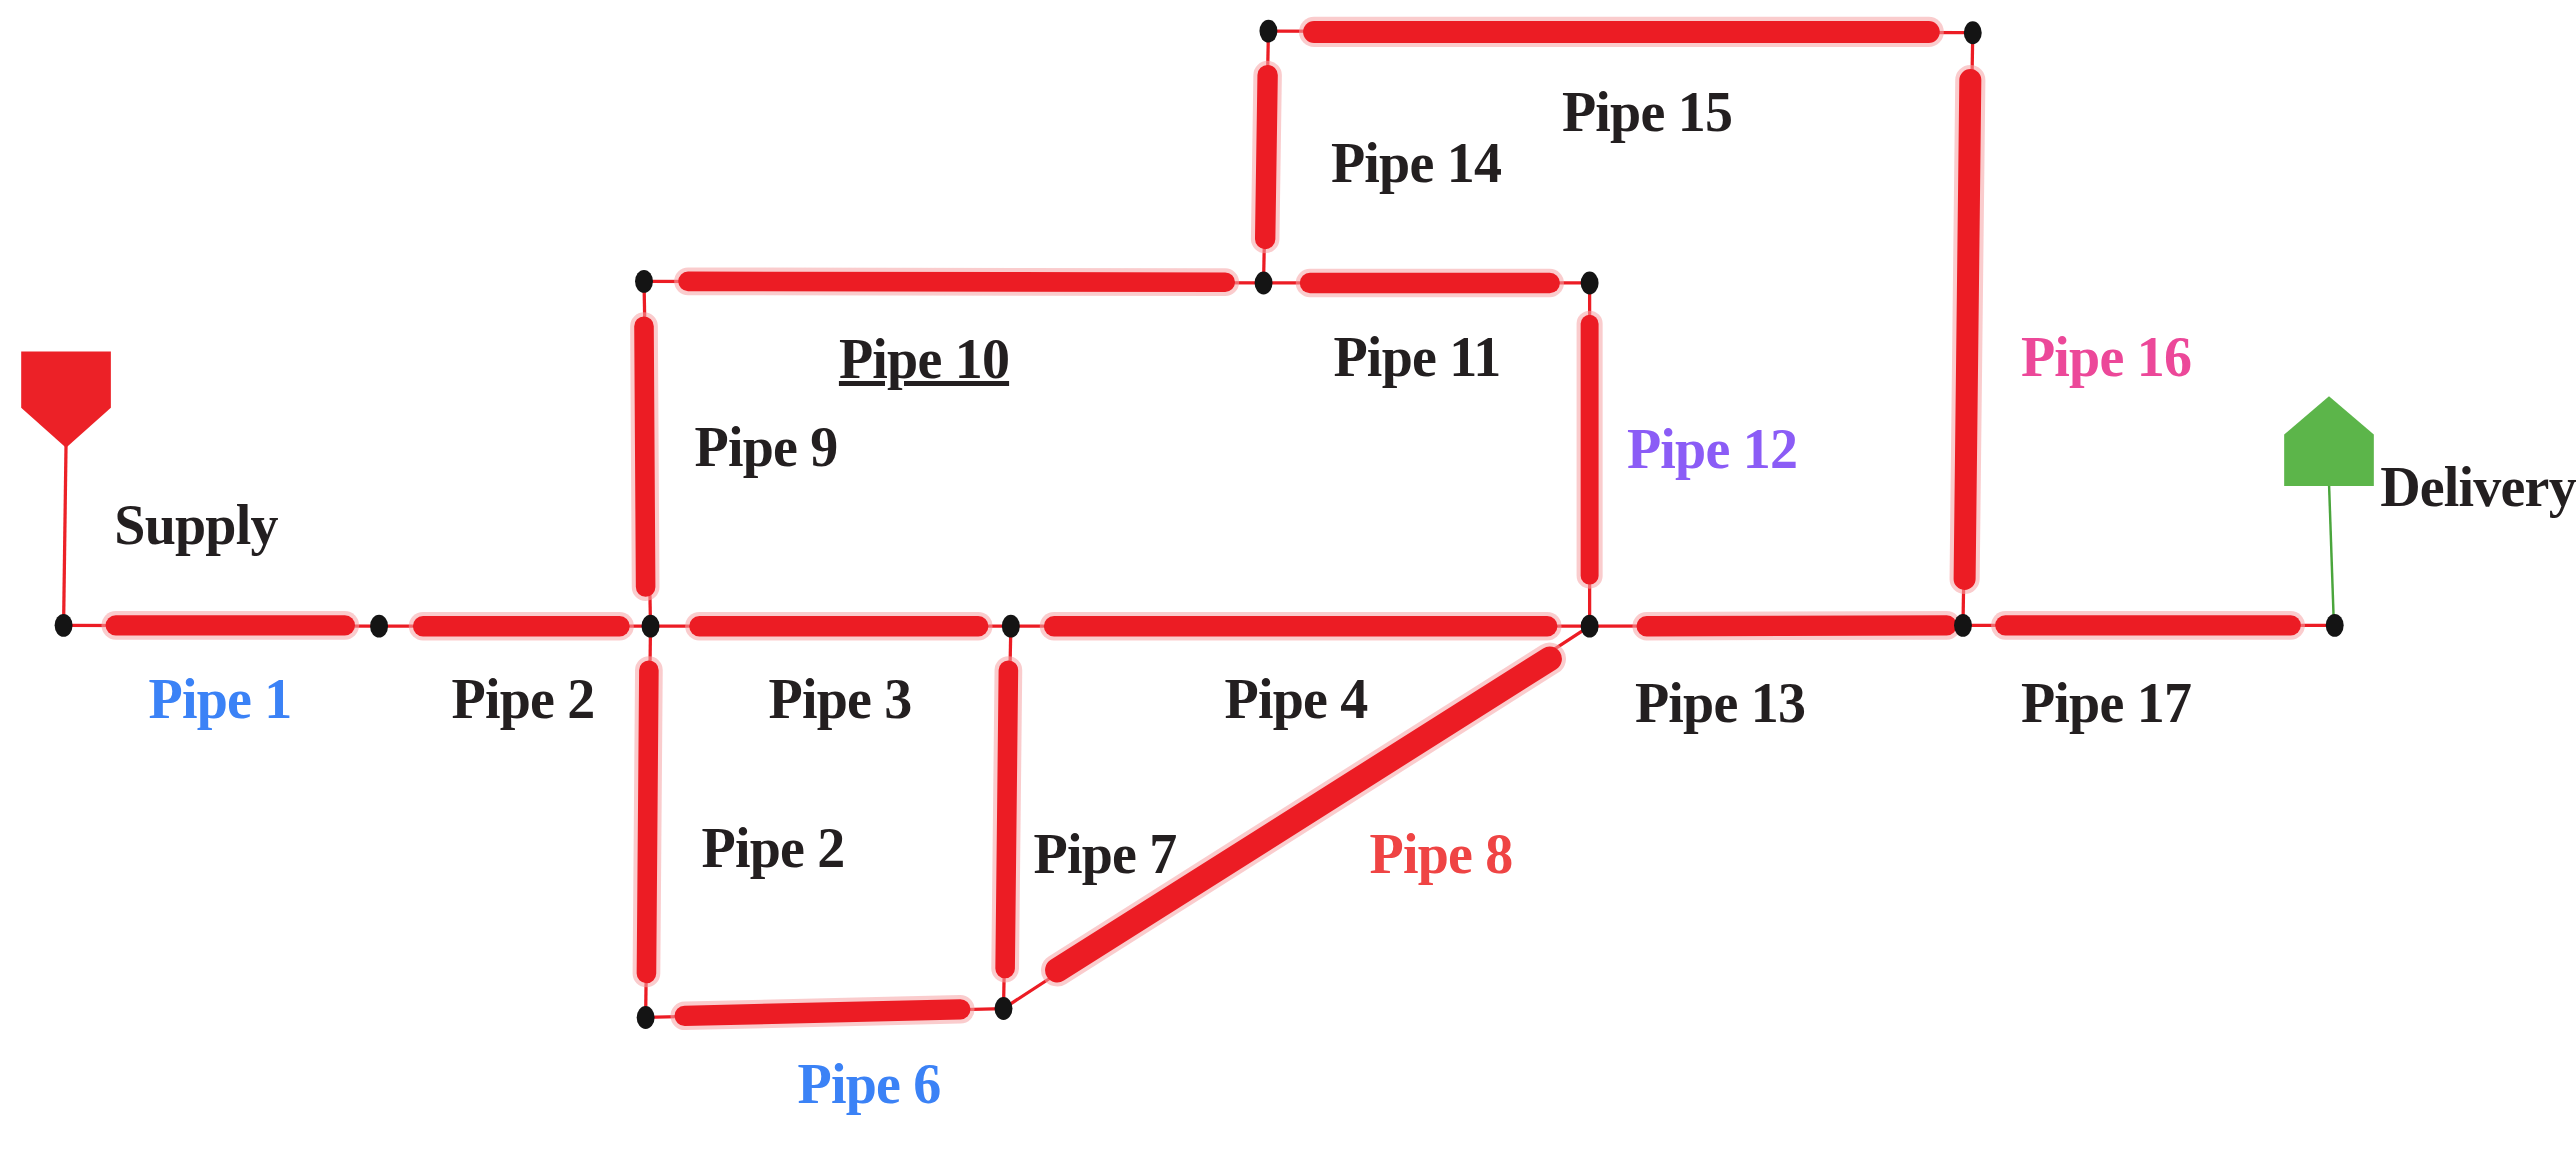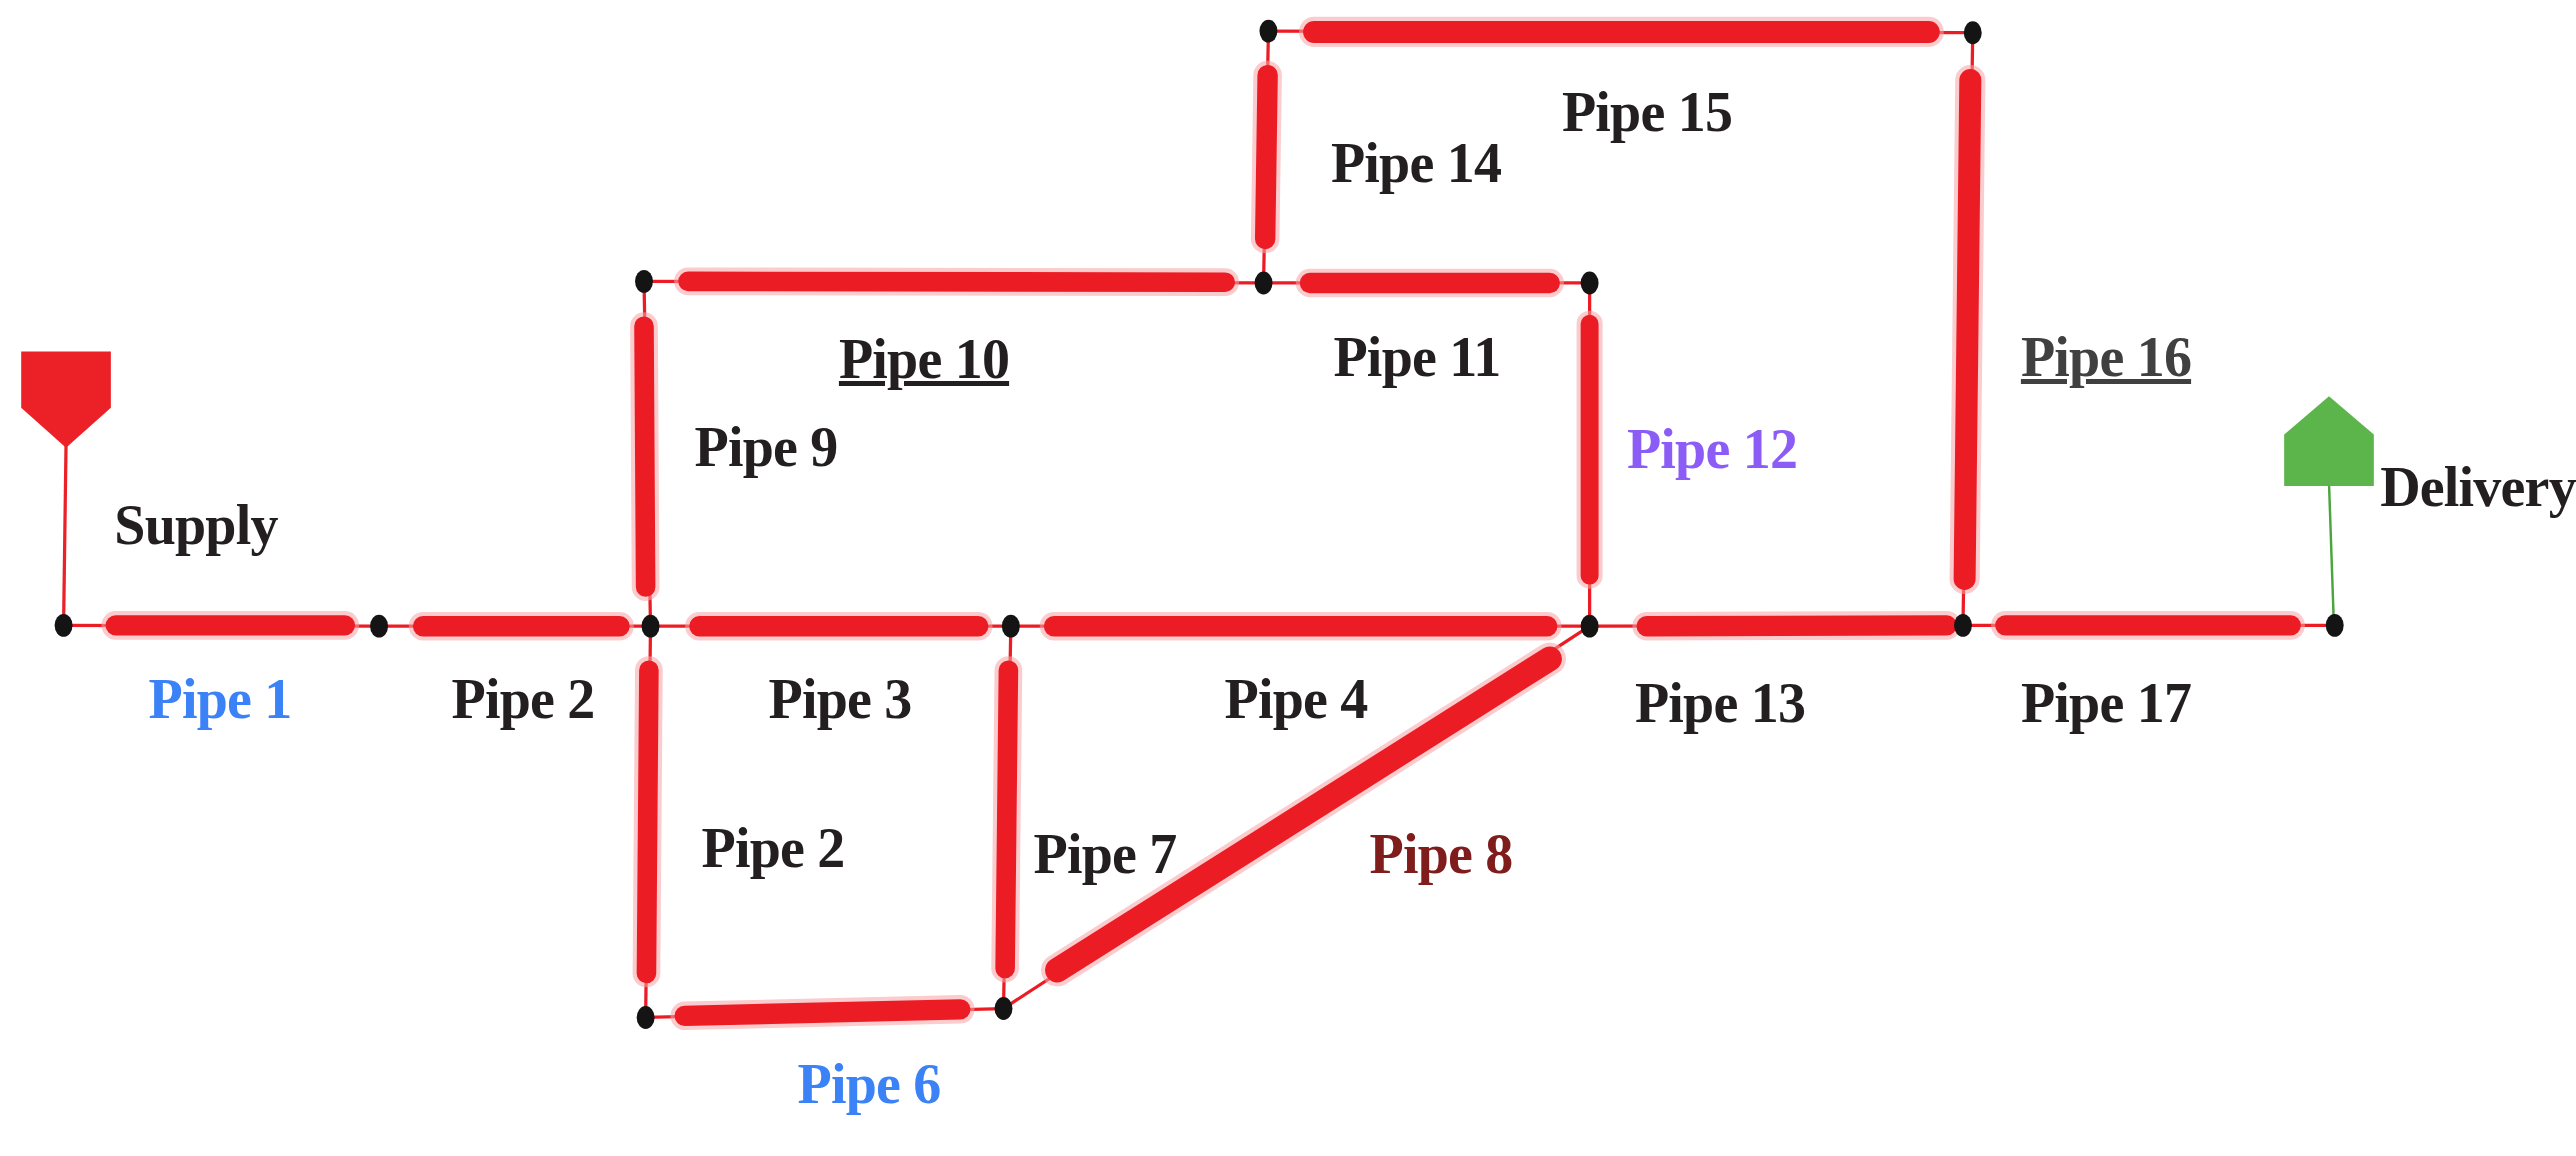--- a/index.html
+++ b/index.html
@@ -95,25 +95,25 @@
   <div class="labels">
     <div class="diagram-label" id="supply-label" style="left: 196px; top: 493px; color: rgb(35, 31, 32); margin-top: 32px;">Supply</div>
     <div class="diagram-label" id="delivery-label" style="left: 2478px; top: 487px; color: rgb(35, 31, 32);">Delivery</div>
   <div class="diagram-label" style="left: 220px; top: 699px; color: #3b82f6;">Pipe 1</div>
       <div class="diagram-label" style="left: 523px; top: 699px; color: rgb(35, 31, 32);">Pipe 2</div>
       <div class="diagram-label" style="left: 840px; top: 699px; color: rgb(35, 31, 32);">Pipe 3</div>
       <div class="diagram-label" style="left: 1296px; top: 699px; color: rgb(35, 31, 32);">Pipe 4</div>
       <div class="diagram-label" style="left: 773px; top: 848px; color: rgb(35, 31, 32);">Pipe 2</div>
       <div class="diagram-label" style="left: 831px; top: 1084px; color: #3b82f6; margin-left: 38px;">Pipe 6</div>
       <div class="diagram-label" style="left: 1105px; top: 854px; color: rgb(35, 31, 32);">Pipe 7</div>
-      <div class="diagram-label" style="left: 1441px; top: 854px; color: #7f1d1d;">Pipe 8</div>
+      <div class="diagram-label" style="left: 1441px; top: 854px; color: #ef4444;">Pipe 8</div>
       <div class="diagram-label" style="left: 766px; top: 447px; color: rgb(35, 31, 32);">Pipe 9</div>
       <div class="diagram-label" style="left: 924px; top: 359px; color: rgb(35, 31, 32); text-decoration: underline;">Pipe 10</div>
       <div class="diagram-label" style="left: 1417px; top: 357px; color: rgb(35, 31, 32);">Pipe 11</div>
       <div class="diagram-label" style="left: 1712px; top: 449px; color: #8b5cf6;">Pipe 12</div>
       <div class="diagram-label" style="left: 1720px; top: 703px; color: rgb(35, 31, 32);">Pipe 13</div>
       <div class="diagram-label" style="left: 1416px; top: 163px; color: rgb(35, 31, 32);">Pipe 14</div>
       <div class="diagram-label" style="left: 1647px; top: 112px; color: rgb(35, 31, 32);">Pipe 15</div>
-      <div class="diagram-label" style="left: 2106px; top: 357px; color: #404040; text-decoration: underline;">Pipe 16</div>
+      <div class="diagram-label" style="left: 2106px; top: 357px; color: #ec4899;">Pipe 16</div>
       <div class="diagram-label" style="left: 2106px; top: 703px; color: rgb(35, 31, 32);">Pipe 17</div>
     </div>
 </div>
 
 
 </body></html>

